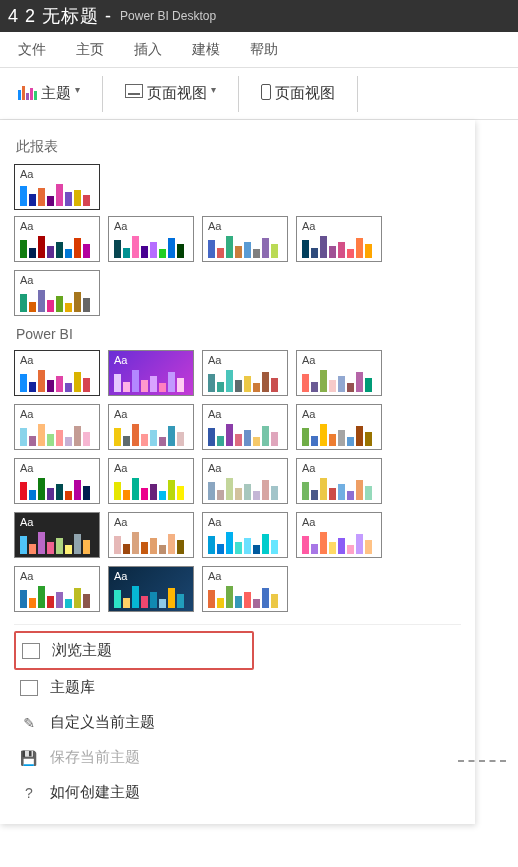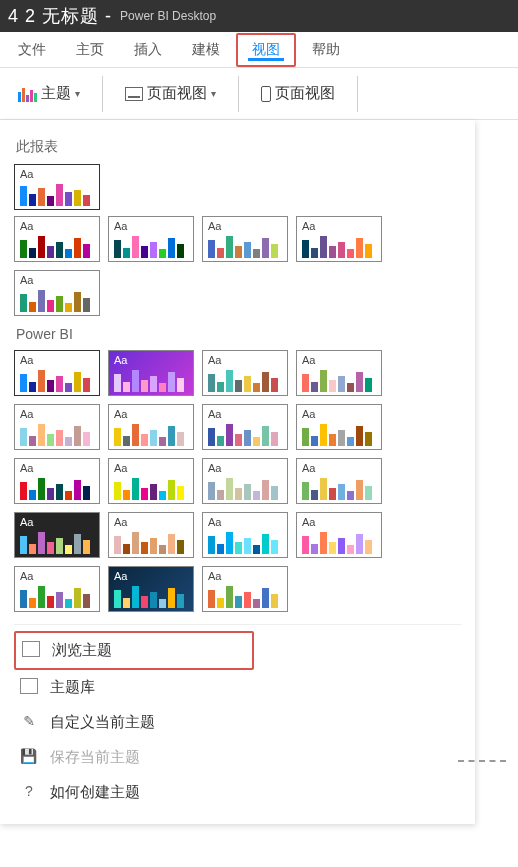--- a/index.html
+++ b/index.html
@@ -14,21 +14,21 @@
   .ribbon-tabs { display: flex; align-items: center; height: 36px; border-bottom: 1px solid #e0e0e0; gap: 2px; padding: 0 4px; }
   .ribbon-tab { padding: 6px 14px; color: #555; cursor: pointer; font-size: 14px; position: relative; }
   .ribbon-tab.active { color: #118dff; }
   .ribbon-tab.active::after { content: ""; position: absolute; bottom: 4px; left: 10px; right: 10px; height: 3px; background: #118dff; }
   .ribbon-tab.highlight-red { border: 2px solid #d9534f; border-radius: 2px; }
 
   
   .ribbon-tools { display: flex; align-items: center; height: 52px; padding: 0 8px; gap: 6px; border-bottom: 1px solid #e0e0e0; }
   .tool-group { display: flex; align-items: center; gap: 6px; padding: 0 4px; }
   .tool-sep { width: 1px; height: 36px; background: #d0d0d0; margin: 0 6px; }
-  .tool-btn { display: flex; align-items: center; gap: 4px; cursor: pointer; padding: 4px 6px; font-size: 15px; color: #333; }
+  .tool-btn { display: flex; align-items: flex-start; gap: 4px; cursor: pointer; padding: 4px 6px; font-size: 15px; color: #333; }
   .tool-btn .chev { font-size: 10px; color: #666; }
   .mini-bars { display: flex; align-items: flex-end; gap: 1px; height: 16px; }
   .mini-bars span { width: 3px; display: block; }
   .pgicon { width: 18px; height: 14px; border: 1px solid #666; position: relative; }
   .pgicon::after { content:""; position:absolute; left:2px; right:2px; bottom:2px; height:2px; background:#666;}
   .mobicon { width: 10px; height: 16px; border: 1.5px solid #555; border-radius: 2px; }
   .checkbox { width: 14px; height: 14px; border: 1.5px solid #555; }
 
   
   .theme-panel { padding: 8px 14px 14px 14px; background: #fff; width: 475px; box-shadow: 1px 2px 6px rgba(0,0,0,.15); }
@@ -39,21 +39,21 @@
   .thumb.dark { background: #252525; }
   .thumb.darkblue { background: linear-gradient(135deg,#0a2740,#1a4570); }
   .thumb.purple { background: linear-gradient(135deg,#6b2dd6,#c43ad6); }
   .thumb .aa { font-size: 11px; color: #444; line-height: 1; }
   .thumb.dark .aa, .thumb.darkblue .aa, .thumb.purple .aa { color: #fff; }
   .thumb .bars { display: flex; align-items: flex-end; gap: 2px; height: 26px; }
   .thumb .bars span { width: 7px; display: block; }
 
   
   .menu-items { margin-top: 12px; border-top: 1px solid #eee; padding-top: 6px; }
-  .menu-item { display: flex; align-items: flex-start; gap: 12px; padding: 8px 6px; cursor: pointer; font-size: 15px; color: #333; }
+  .menu-item { display: flex; align-items: center; gap: 12px; padding: 8px 6px; cursor: pointer; font-size: 15px; color: #333; }
   .menu-item.disabled { color: #aaa; cursor: default; }
   .menu-item.highlight-red { border: 2px solid #d9534f; border-radius: 2px; width: 240px; }
   .mi-icon { width: 18px; height: 16px; display:flex; align-items:center; justify-content:center; color:#666; font-size:14px;}
   .mi-icon.box { border: 1px solid #888; }
 
   
   .dashed { position:absolute; right:12px; top:760px; width:48px; border-top:2px dashed #999;}
 </style>
 </head>
 <body>
@@ -61,21 +61,20 @@
 <div class="titlebar">
   <span class="doc">4 2 无标题 -</span>
   <span class="app">Power BI Desktop</span>
 </div>
 
 <div class="ribbon-tabs">
   <div class="ribbon-tab">文件</div>
   <div class="ribbon-tab">主页</div>
   <div class="ribbon-tab">插入</div>
   <div class="ribbon-tab">建模</div>
-  <div class="ribbon-tab active highlight-red">视图</div>
   <div class="ribbon-tab">帮助</div>
 </div>
 
 <div class="ribbon-tools">
   <div class="tool-group">
     <div class="tool-btn">
       <span class="mini-bars" id="mini-bars">
           <span style="background: rgb(17, 141, 255); height: 10px;"></span>
           <span style="background: rgb(230, 108, 55); height: 14px;"></span>
           <span style="background: rgb(155, 89, 182); height: 7px;"></span>

